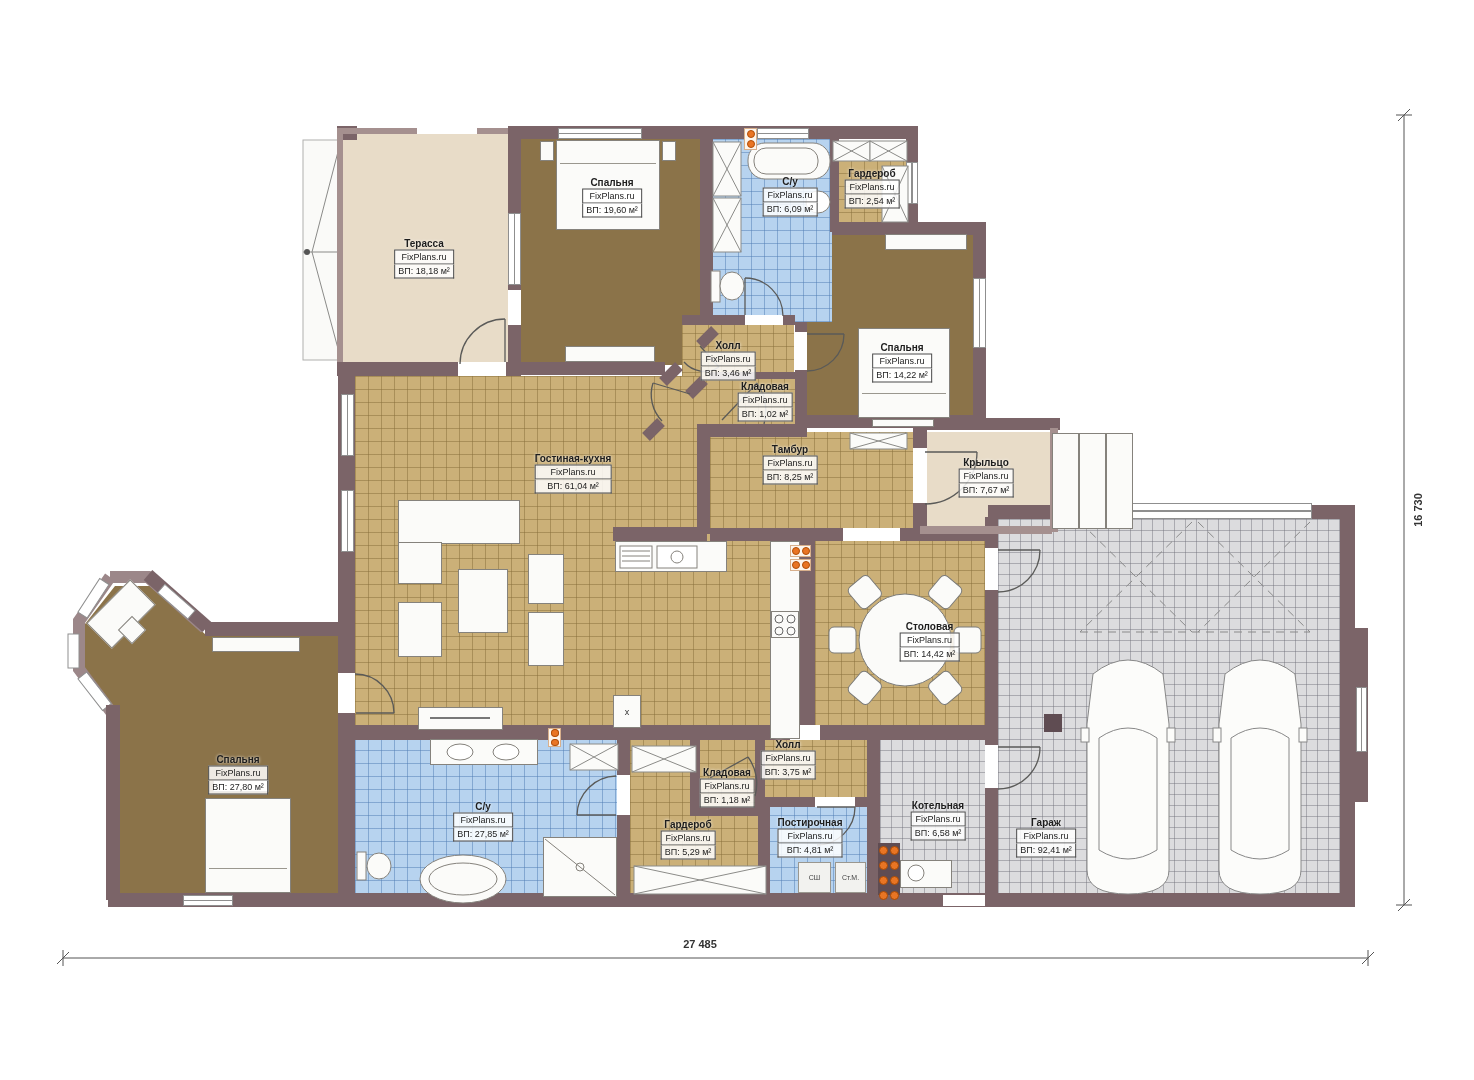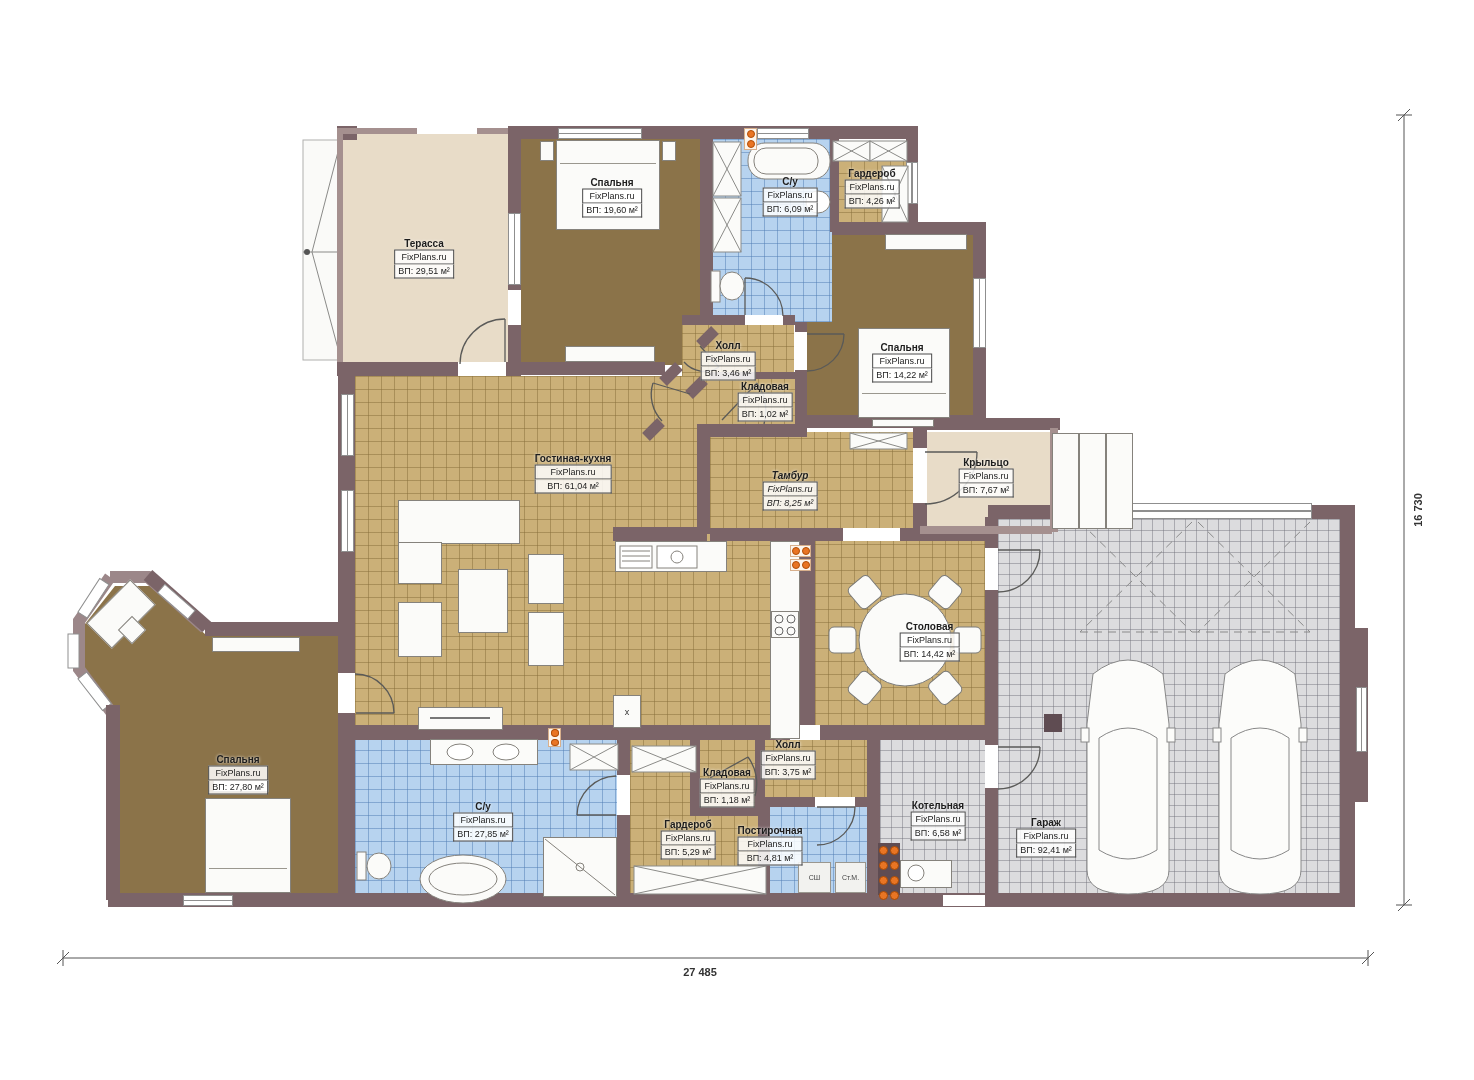--- a/index.html
+++ b/index.html
@@ -419,36 +419,36 @@
   <div class="appl" style="left:798px;top:862px;width:33px;height:31px;">
     <span>СШ</span>
   </div>
   <div class="appl" style="left:835px;top:862px;width:31px;height:31px;">
     <span>Ст.М.</span>
   </div>
 
   <div class="rlabel" style="left:424px;top:258px;">
     <div class="nm">Терасса</div>
     <div class="bx">FixPlans.ru</div>
-    <div class="bx">ВП: 29,51 м²</div>
+    <div class="bx">ВП: 18,18 м²</div>
   </div>
   <div class="rlabel" style="left:612px;top:197px;">
     <div class="nm">Спальня</div>
     <div class="bx">FixPlans.ru</div>
     <div class="bx">ВП: 19,60 м²</div>
   </div>
   <div class="rlabel" style="left:790px;top:196px;">
     <div class="nm">С/у</div>
     <div class="bx">FixPlans.ru</div>
     <div class="bx">ВП: 6,09 м²</div>
   </div>
   <div class="rlabel" style="left:872px;top:188px;">
     <div class="nm">Гардероб</div>
     <div class="bx">FixPlans.ru</div>
-    <div class="bx">ВП: 4,26 м²</div>
+    <div class="bx">ВП: 2,54 м²</div>
   </div>
   <div class="rlabel" style="left:902px;top:362px;">
     <div class="nm">Спальня</div>
     <div class="bx">FixPlans.ru</div>
     <div class="bx">ВП: 14,22 м²</div>
   </div>
   <div class="rlabel" style="left:728px;top:360px;">
     <div class="nm">Холл</div>
     <div class="bx">FixPlans.ru</div>
     <div class="bx">ВП: 3,46 м²</div>
@@ -456,21 +456,21 @@
   <div class="rlabel" style="left:765px;top:401px;">
     <div class="nm">Кладовая</div>
     <div class="bx">FixPlans.ru</div>
     <div class="bx">ВП: 1,02 м²</div>
   </div>
   <div class="rlabel" style="left:573px;top:473px;text-align:center;">
     <div class="nm">Гостиная-кухня</div>
     <div class="bx">FixPlans.ru</div>
     <div class="bx">ВП: 61,04 м²</div>
   </div>
-  <div class="rlabel" style="left:790px;top:490px;font-style:italic;">
+  <div class="rlabel" style="left:790px;top:464px;">
     <div class="nm">Тамбур</div>
     <div class="bx">FixPlans.ru</div>
     <div class="bx">ВП: 8,25 м²</div>
   </div>
   <div class="rlabel" style="left:986px;top:477px;">
     <div class="nm">Крыльцо</div>
     <div class="bx">FixPlans.ru</div>
     <div class="bx">ВП: 7,67 м²</div>
   </div>
   <div class="rlabel" style="left:906px;top:641px;padding-left:47px;">
@@ -506,22 +506,22 @@
   <div class="rlabel" style="left:727px;top:787px;">
     <div class="nm">Кладовая</div>
     <div class="bx">FixPlans.ru</div>
     <div class="bx">ВП: 1,18 м²</div>
   </div>
   <div class="rlabel" style="left:788px;top:759px;">
     <div class="nm">Холл</div>
     <div class="bx">FixPlans.ru</div>
     <div class="bx">ВП: 3,75 м²</div>
   </div>
-  <div class="rlabel" style="left:770px;top:837px;margin-top:8px;">
+  <div class="rlabel" style="left:810px;top:837px;">
     <div class="nm">Постирочная</div>
     <div class="bx">FixPlans.ru</div>
     <div class="bx">ВП: 4,81 м²</div>
   </div>
 
-  <div class="dim" style="left:700px;top:966px;transform:translateX(-50%);">27 485</div>
+  <div class="dim" style="left:700px;top:938px;transform:translateX(-50%);">27 485</div>
   <div class="dim" style="left:1412px;top:510px;transform:rotate(-90deg) translateX(-50%);transform-origin:left top;">16 730</div>
 
 </div>
 
 </body></html>

